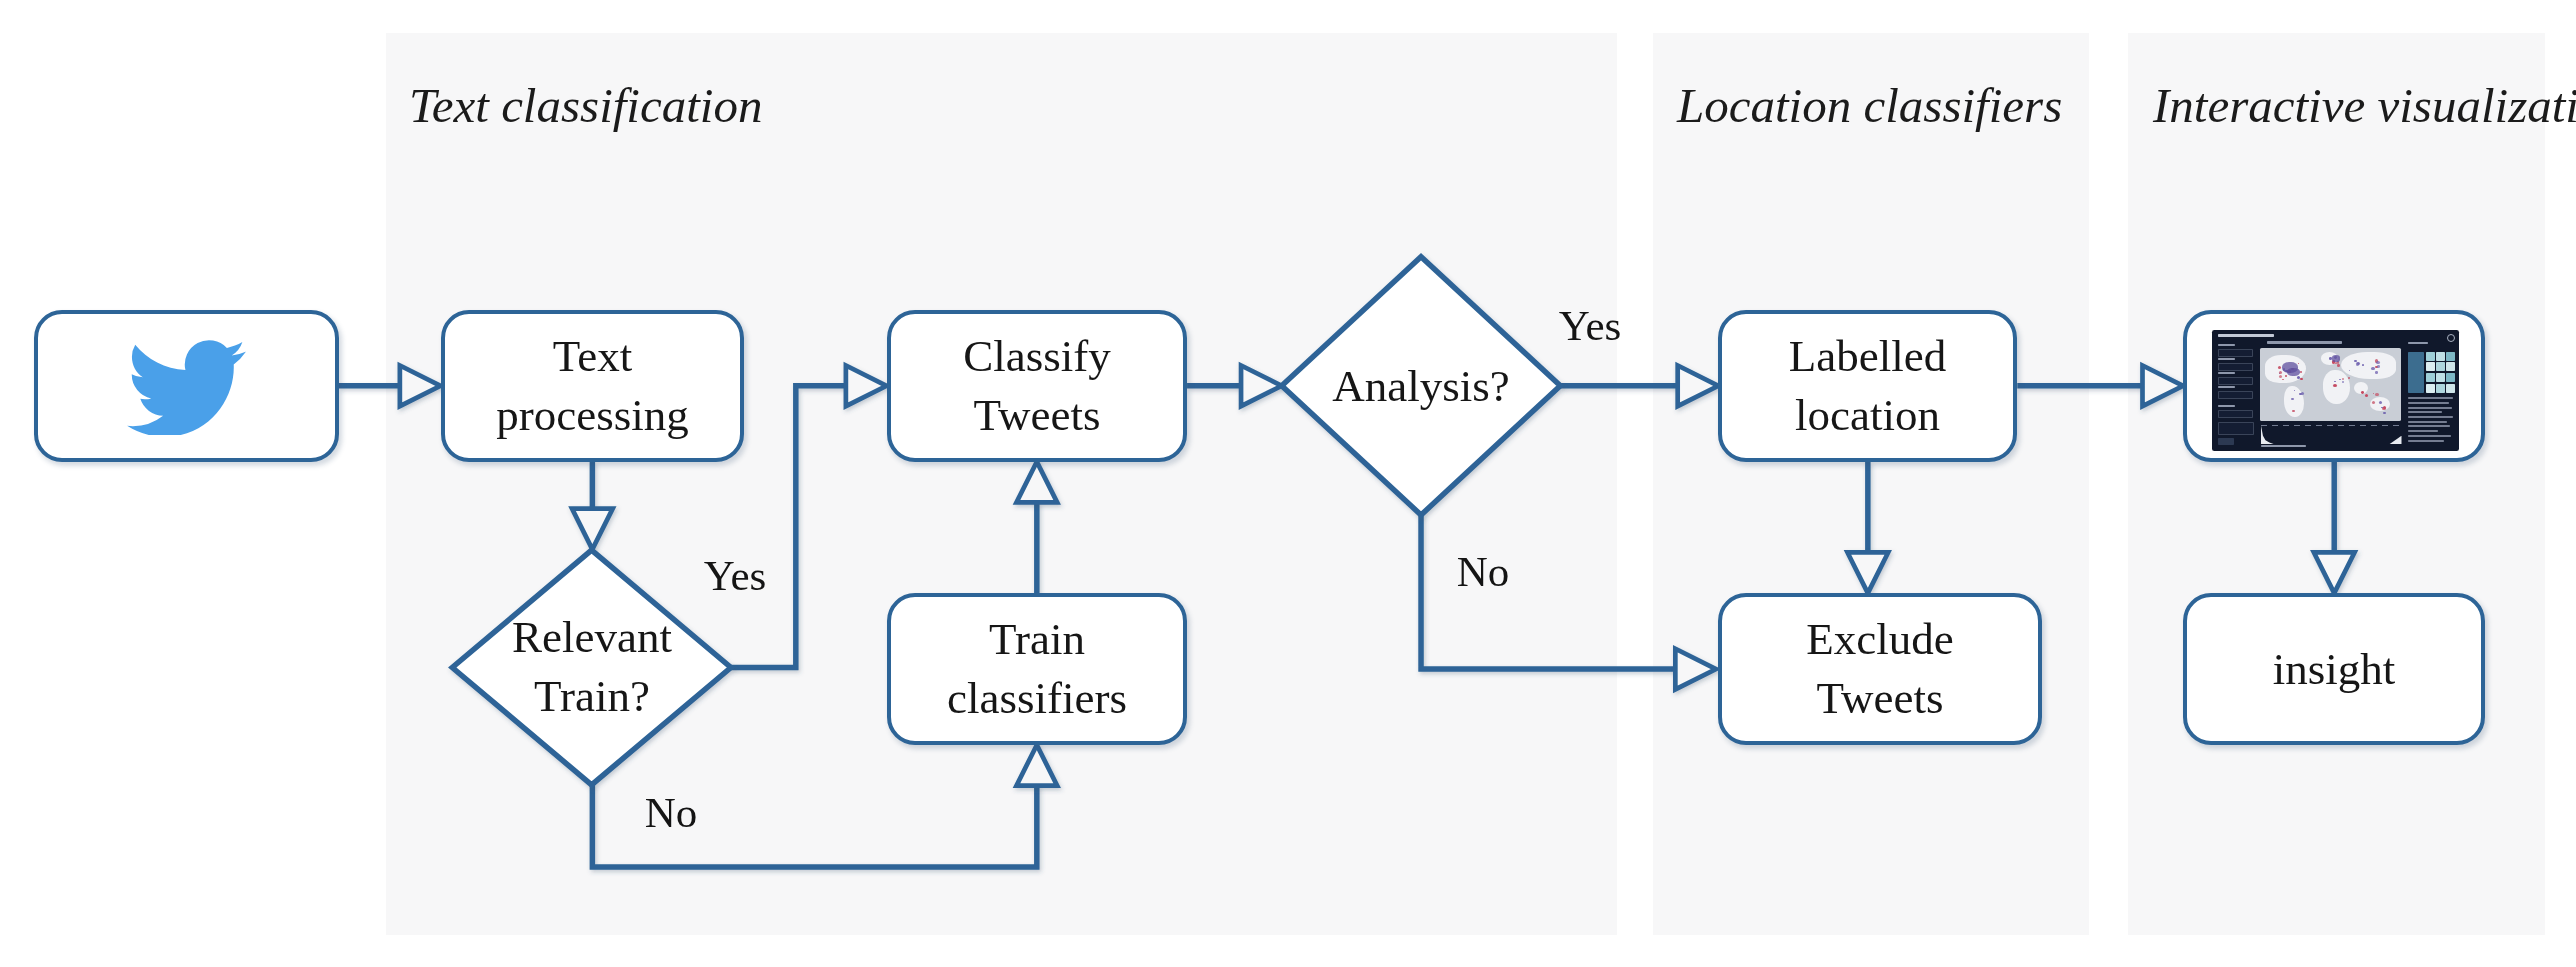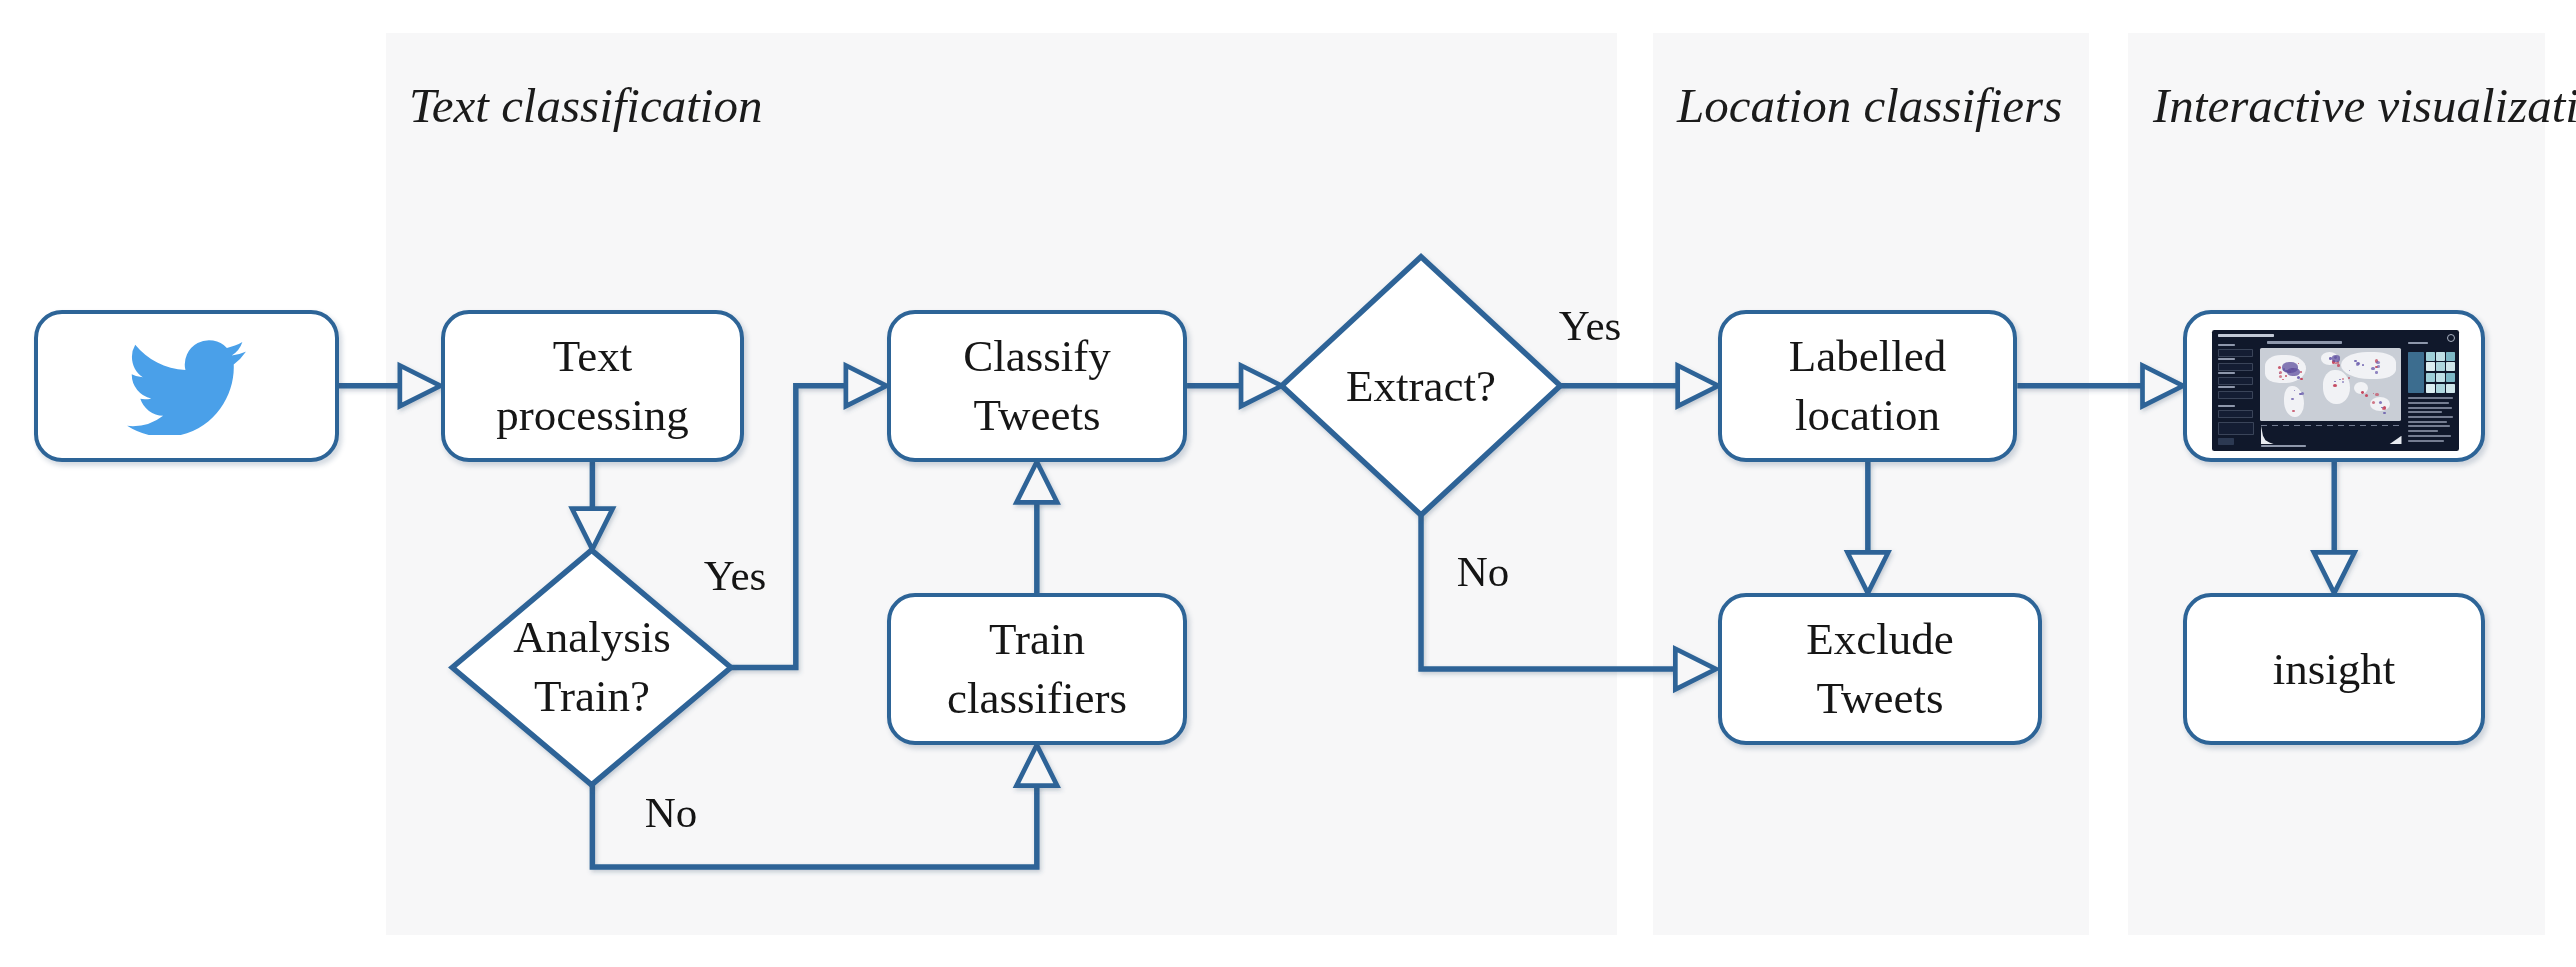--- a/index.html
+++ b/index.html
@@ -258,25 +258,25 @@
           <div class="t-bar" style="left: 196px; top: 110px; width: 36px; height: 2px; opacity: 0.8;"></div>
         </div>
     </div>
   </div>
 
   <div class="box" style="left:2183px;top:593px;width:302px;height:152px;">
     <span>insight</span>
   </div>
 
   <div class="diamond-label" style="left:592px;top:667px;">
-    <span>Analysis</span>
+    <span>Relevant</span>
     <span style="display:block">Train?</span>
   </div>
   <div class="diamond-label" style="left:1421px;top:386px;">
-    <span>Extract?</span>
+    <span>Analysis?</span>
   </div>
 
   <div class="edge-label" style="left:735px;top:575px;">Yes</div>
   <div class="edge-label" style="left:671px;top:812px;">No</div>
   <div class="edge-label" style="left:1590px;top:325px;">Yes</div>
   <div class="edge-label" style="left:1483px;top:571px;">No</div>
 
 </div>
 
 

